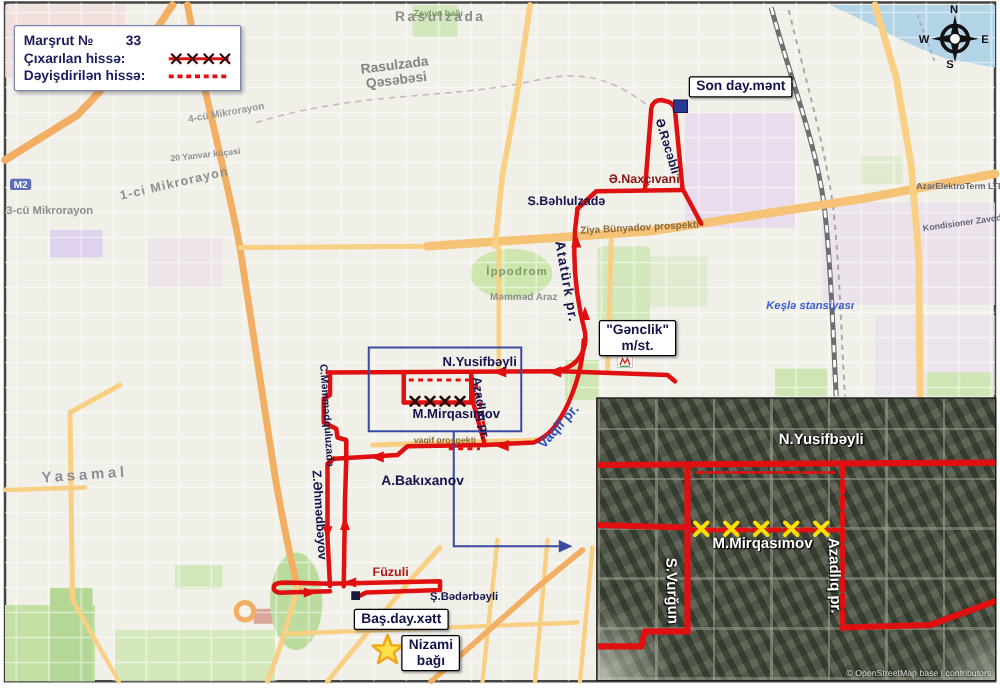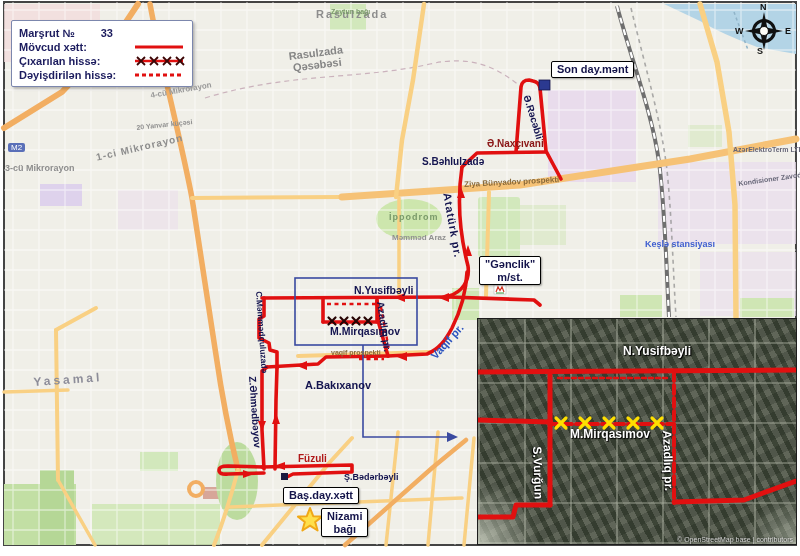--- a/index.html
+++ b/index.html
@@ -40,31 +40,31 @@
   #box-bas{left:283px;top:487px;}
   #box-genclik{left:479px;top:256px;}
   #box-nizami{left:321px;top:508px;}
   
   #a-rasulzada{left:316px;top:8px;font-size:11px;color:#8d8d8d;letter-spacing:2px;}
   #a-qasabasi{left:288px;top:50px;font-size:11px;color:#858585;transform:rotate(-7deg);text-align:center;}
   #a-mik1{left:95px;top:152px;font-size:10px;color:#8d8d8d;transform:rotate(-13deg);letter-spacing:1px;}
   #a-mik3{left:5px;top:164px;font-size:9px;color:#8d8d8d;}
   #a-mik4{left:150px;top:92px;font-size:8px;color:#999;transform:rotate(-10deg);}
   #a-yasamal{left:33px;top:376px;font-size:12px;color:#8d8d99;letter-spacing:3px;transform:rotate(-4deg);}
-  #a-kesle{left:645px;top:240px;font-size:9px;color:#3f5fd0;}
+  #a-kesle{left:613px;top:240px;font-size:9px;color:#3f5fd0;font-style:italic;}
   #a-ippodrom{left:389px;top:213px;font-size:9px;color:#7a9a6a;letter-spacing:1px;}
   #a-mammadaraz{left:392px;top:234px;font-size:8px;color:#909090;}
   #a-ziya{left:464px;top:181px;font-size:8px;color:#8a6a3a;transform:rotate(-3deg);}
   #a-vaqifpr{left:331px;top:349px;font-size:7px;color:#8a6a3a;}
   #a-zeytun{left:331px;top:8px;font-size:7px;color:#7a9a6a;}
   #a-elektroterm{left:733px;top:146px;font-size:7px;color:#667;}
   #a-kondisioner{left:738px;top:180px;font-size:7px;color:#667;transform:rotate(-8deg);}
   #a-20yanvar{left:136px;top:124px;font-size:7px;color:#909090;transform:rotate(-6deg);}
   #a-m2{position:absolute;left:8px;top:143px;background:#5a6fb8;color:#fff;font-size:8px;
-        font-weight:normal;padding:0 3px;border-radius:2px;}
+        font-weight:bold;padding:0 3px;border-radius:2px;}
   
   .cdir{position:absolute;font-weight:bold;font-size:9px;color:#111;}
   #c-n{left:760px;top:2px;} #c-e{left:785px;top:26px;} #c-s{left:757px;top:46px;} #c-w{left:735px;top:26px;}
   
   #inset{position:absolute;left:477px;top:318px;width:320px;height:227px;border:1px solid #1d1d1d;
          box-sizing:border-box;overflow:hidden;background-color:#50564a;
          background-image:
            radial-gradient(circle at 0% 100%, rgba(215,220,205,.75), transparent 16%),
            radial-gradient(circle at 100% 100%, rgba(205,212,196,.55), transparent 13%),
            repeating-linear-gradient(90deg, rgba(165,170,155,.5) 0 2px, transparent 2px 46px),
@@ -229,26 +229,20 @@
     <polygon points="745,31 764,27 764,35" fill="#111"></polygon>
     <polygon points="783,31 764,27 764,35" fill="#111"></polygon>
     <circle cx="764" cy="31" r="4.5" fill="#fdfdf8" stroke="#111" stroke-width="1.2"></circle>
   </g>
 </svg>
 
 <div id="legend">
   <div class="row">
     <span>Marşrut №</span>
     <span class="num">33</span>
-  </div>
-  <div class="row">
-    <span class="lab">Mövcud xətt:</span>
-    <svg class="sw" width="52" height="12">
-      <line x1="2" y1="6" x2="50" y2="6" stroke="#e11010" stroke-width="3"></line>
-        </svg>
   </div>
   <div class="row">
     <span class="lab">Çıxarılan hissə:</span>
     <svg class="sw" width="52" height="12">
       <line x1="2" y1="6" x2="50" y2="6" stroke="#e11010" stroke-width="2.5"></line>
       <g stroke="#3d0505" stroke-width="1.8">
         <path d="M 4,2 L 12,10 M 4,10 L 12,2"></path>
             <path d="M 17,2 L 25,10 M 17,10 L 25,2"></path>
         <path d="M 30,2 L 38,10 M 30,10 L 38,2"></path>
             <path d="M 43,2 L 51,10 M 43,10 L 51,2"></path>

